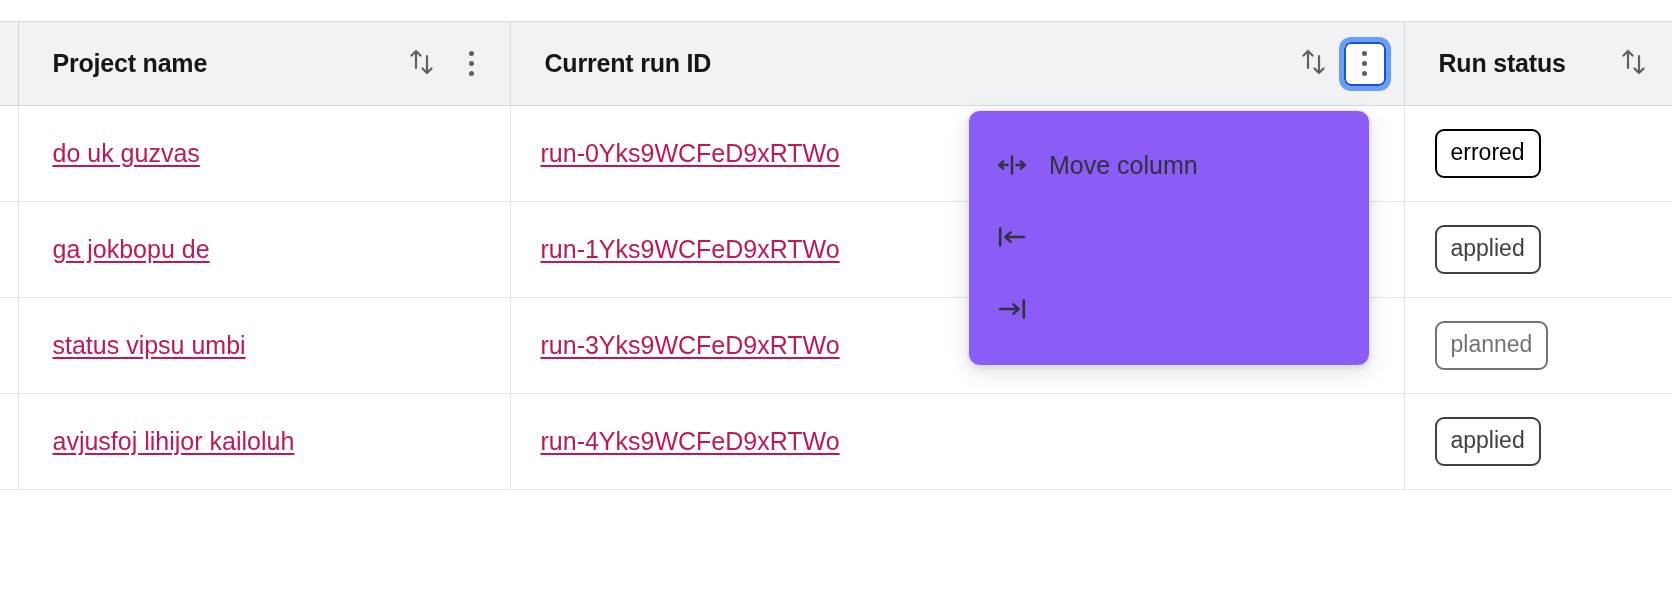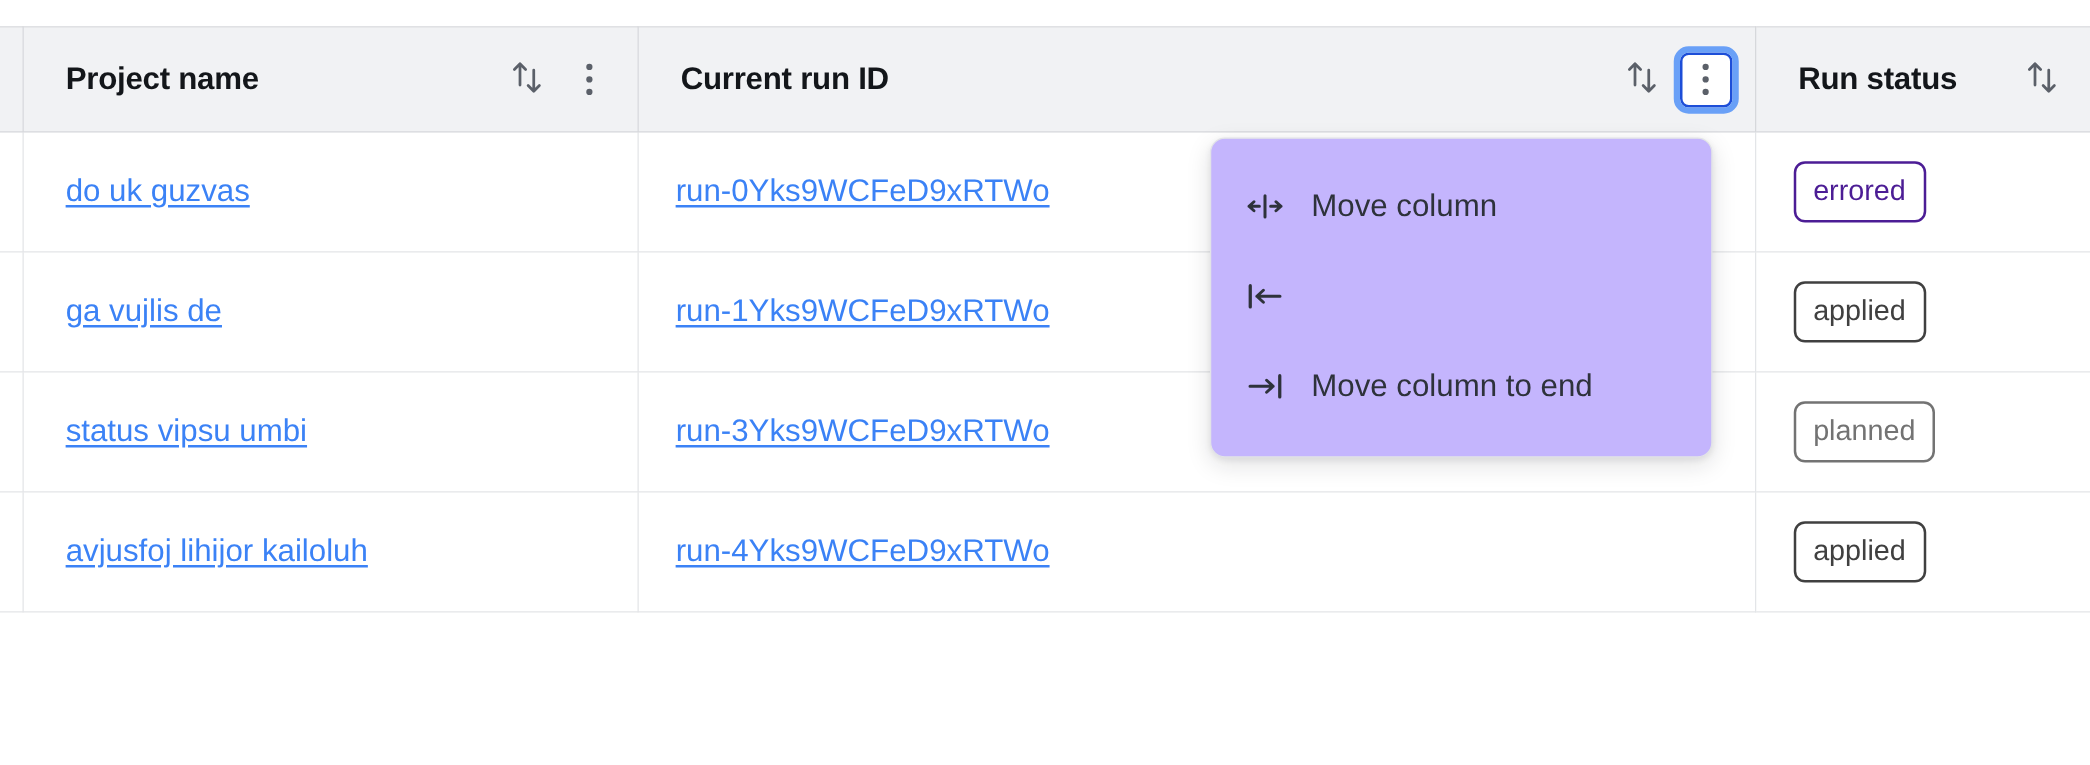--- a/index.html
+++ b/index.html
@@ -118,47 +118,47 @@
   }
 
   tbody td.gutter-cell { border-right: 1px solid #e3e5e8; }
 
   .cell-inner { padding: 0 18px 0 34px; display: flex; align-items: center; }
   .cell-inner.runid { padding-left: 30px; }
   .cell-inner.status { padding-left: 30px; }
 
   a.cell-link {
     font-size: 25px;
-    color: #3b82f6;
+    color: #be185d;
     text-decoration: underline;
     text-underline-offset: 3px;
     white-space: nowrap;
     cursor: pointer;
   }
 
   .badge {
     display: inline-block;
     font-size: 23px;
     line-height: 1;
     padding: 10px 14px 12px;
     border-radius: 9px;
     border: 2px solid currentColor;
     white-space: nowrap;
   }
-  .badge.errored { color: #4c1d95; }
+  .badge.errored { color: #000000; }
   .badge.applied { color: #404040; }
   .badge.planned { color: #737373; }
 
   
   .menu {
     position: absolute;
     left: 968px;
     top: 110px;
     width: 402px;
-    background: #c4b5fd;
+    background: #8b5cf6;
     border: 1px solid #e2e4e7;
     border-radius: 12px;
     box-shadow: 0 6px 20px rgba(22,26,32,0.13), 0 2px 5px rgba(22,26,32,0.08);
     padding: 18px 0 20px;
     z-index: 40;
   }
 
   .menu-item {
     display: flex;
     align-items: center;
@@ -283,21 +283,21 @@
           <div class="cell-inner status">
             <span class="badge errored">errored</span>
           </div>
         </td>
       </tr>
 
       <tr>
         <td class="gutter-cell"></td>
         <td>
           <div class="cell-inner">
-            <a class="cell-link">ga vujlis de</a>
+            <a class="cell-link">ga jokbopu de</a>
           </div>
         </td>
         <td>
           <div class="cell-inner runid">
             <a class="cell-link">run-1Yks9WCFeD9xRTWo</a>
           </div>
         </td>
         <td>
           <div class="cell-inner status">
             <span class="badge applied">applied</span>
@@ -368,18 +368,17 @@
       </span>
     </button>
 
     <button class="menu-item">
       <span class="menu-item-icon">
         <svg width="30" height="22" viewBox="0 0 30 22" fill="none" xmlns="http://www.w3.org/2000/svg">
           <path d="M26.8 2.5v17" stroke="#2e323b" stroke-width="2.6" stroke-linecap="round"></path>
           <path d="M3 11h18.5M21.5 11l-5.2-4.8M21.5 11l-5.2 4.8" stroke="#2e323b" stroke-width="2.4" stroke-linecap="round" stroke-linejoin="round"></path>
         </svg>
       </span>
-      <span class="menu-item-label">Move column to end</span>
     </button>
 
   </div>
 
 </div>
 
 </body></html>

